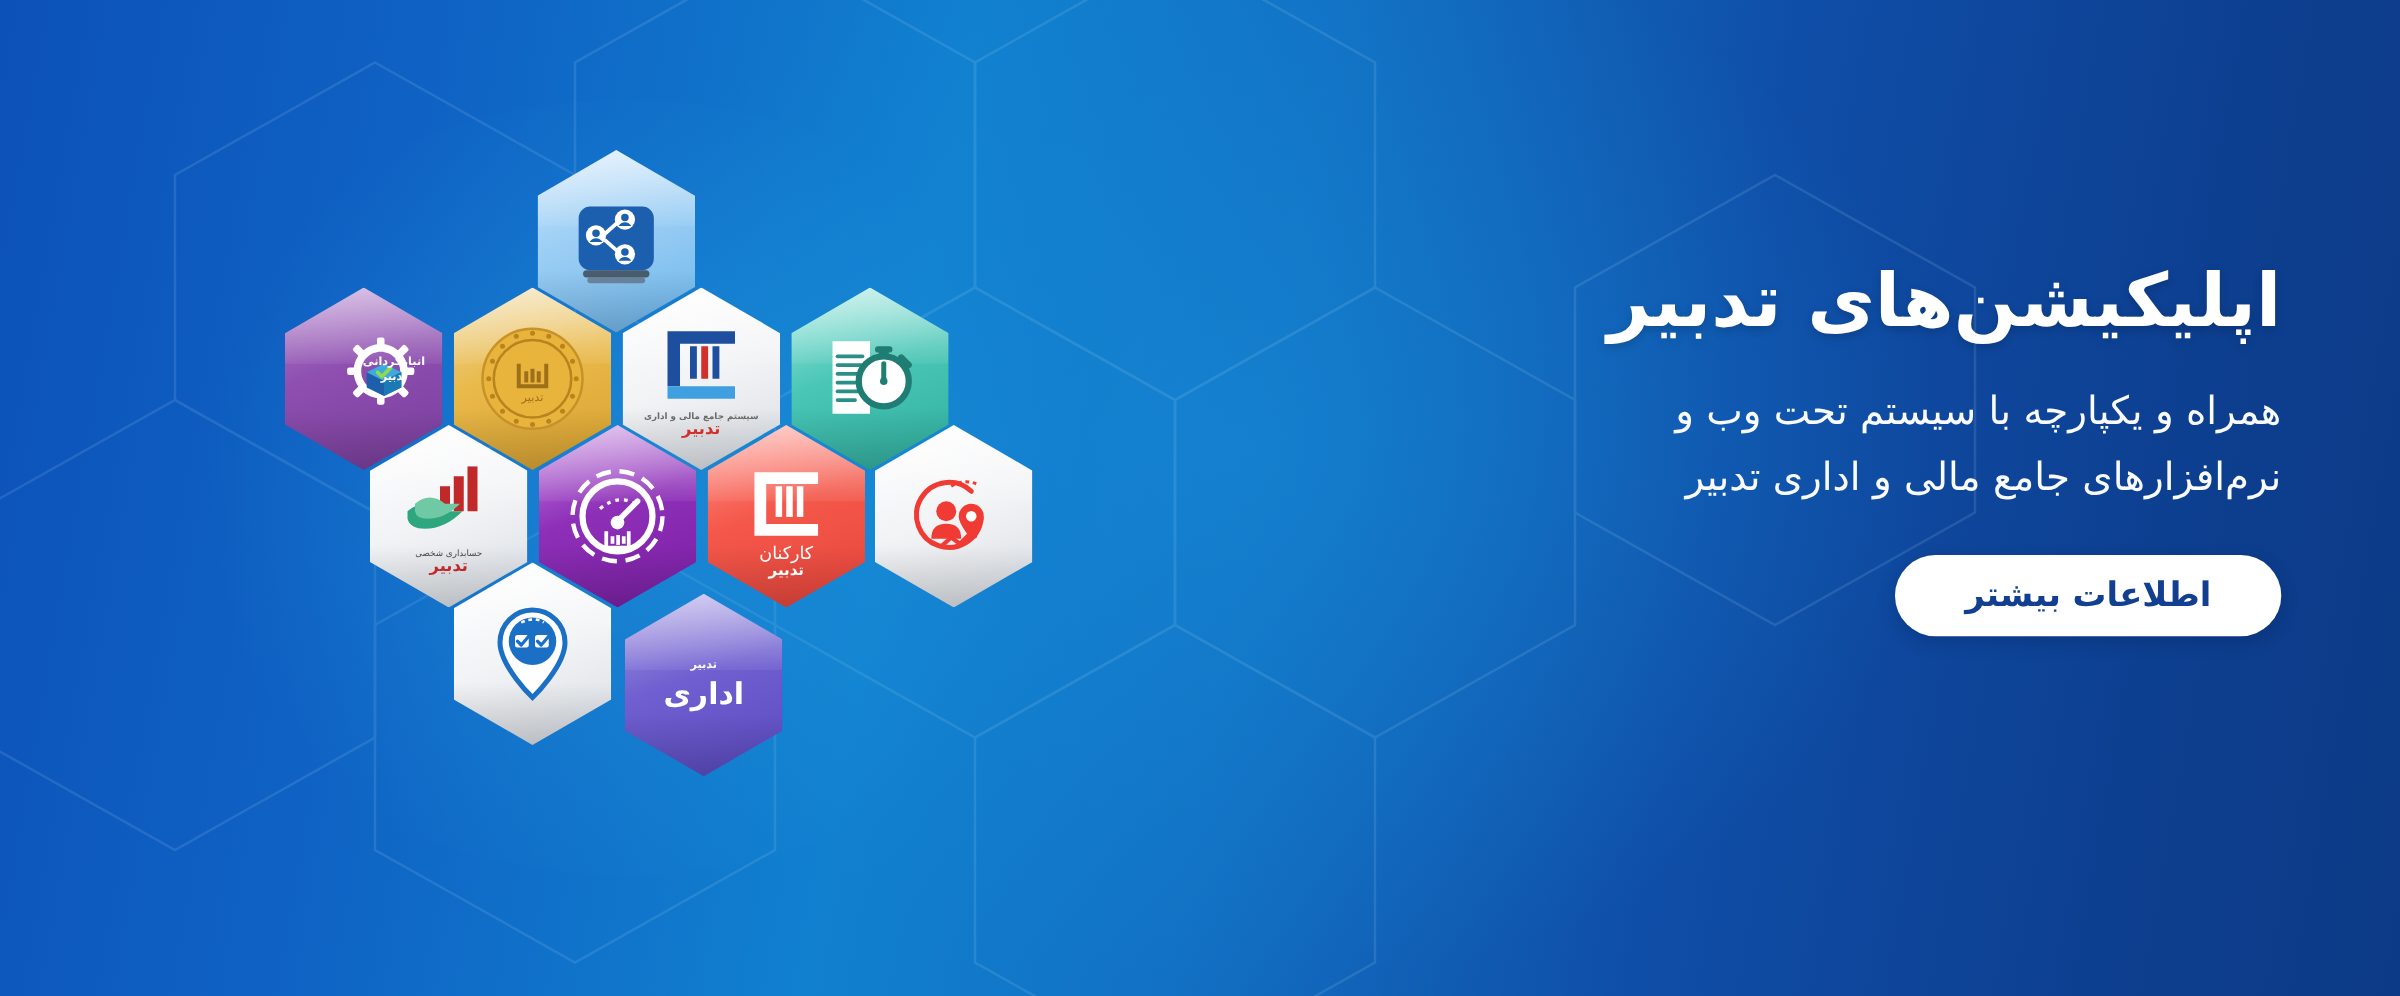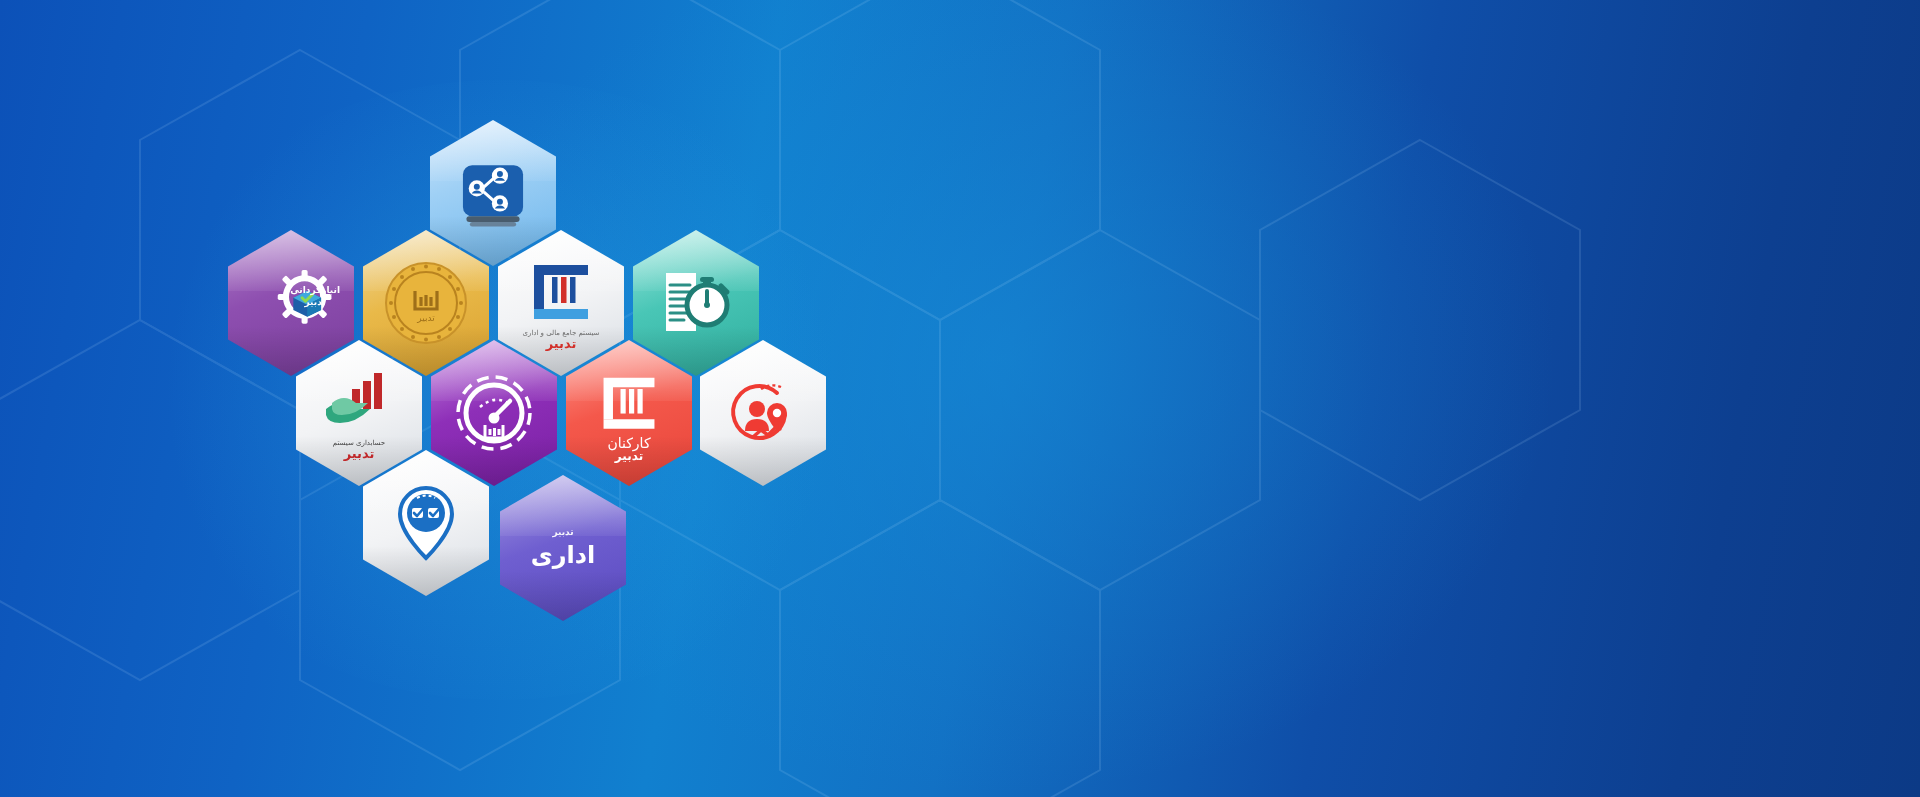--- a/index.html
+++ b/index.html
@@ -228,21 +228,21 @@
       <div class="gloss"></div>
       <div class="shade"></div>
       <svg width="70" height="72" viewBox="0 0 70 72" style="margin-bottom:16px;">
         <path d="M8 6 h54 v10 h-44 v34 h-10 z" fill="#1d4f9e"></path>
         <path d="M8 50 h54 v10 h-54 z" fill="#3f9fe0"></path>
         <rect x="26" y="18" width="5.5" height="26" fill="#1d4f9e"></rect>
         <rect x="35" y="18" width="5.5" height="26" fill="#d2302a"></rect>
         <rect x="44" y="18" width="5.5" height="26" fill="#1d4f9e"></rect>
       </svg>
       <span class="glyph fa-sig" style="position:absolute; left:0; right:0; bottom:26px; text-align:center; color:#d2302a; font-size:13px;">
-        <span style="display:block;font-size:7px;color:#6b6b6b;font-weight:normal;">سیستم جامع مالی و اداری</span>
+        <span style="display:block;font-size:7px;color:#6b6b6b;font-weight:bold;">سیستم جامع مالی و اداری</span>
         <span>تدبیر</span>
       </span>
     </div>
 
     <div class="hex hex-teal" style="left:405px; top:110px;">
       <div class="gloss"></div>
       <div class="shade"></div>
       <svg width="76" height="72" viewBox="0 0 76 72">
         <path d="M8 6 h30 v58 h-30 z" fill="#ffffff"></path>
         <g stroke="#2b8f86" stroke-width="3" stroke-linecap="round">
@@ -268,21 +268,21 @@
       <svg width="74" height="58" viewBox="0 0 74 58" style="margin-bottom:22px;">
         <g fill="#c0282a">
           <rect x="30" y="16" width="8" height="20"></rect>
           <rect x="41" y="8" width="8" height="28"></rect>
           <rect x="52" y="0" width="8" height="36"></rect>
         </g>
         <path d="M4 36 q14 -12 28 0 l16 0 q-14 14 -30 14 q-12 0 -14 -8z" fill="#2fa77e"></path>
         <path d="M10 30 q12 -10 24 0 l12 0 q-12 12 -26 12 q-9 0 -10 -6z" fill="#6fc9a4"></path>
       </svg>
       <span class="glyph fa-sig" style="position:absolute; left:0; right:0; bottom:26px; text-align:center; color:#c0282a; font-size:13px;">
-        <span style="display:block;font-size:7px;color:#444;font-weight:normal;">حسابداری سیستم</span>
+        <span style="display:block;font-size:7px;color:#444;font-weight:normal;">حسابداری شخصی</span>
         <span>تدبیر</span>
       </span>
     </div>
 
     <div class="hex hex-vpurple" style="left:203px; top:220px;">
       <div class="gloss"></div>
       <div class="shade"></div>
       <svg width="84" height="84" viewBox="0 0 84 84">
         <circle cx="42" cy="42" r="36" fill="none" stroke="#ffffff" stroke-width="3.5" stroke-dasharray="12 7"></circle>
         <circle cx="42" cy="42" r="28" fill="none" stroke="#ffffff" stroke-width="5"></circle>
@@ -348,14 +348,22 @@
       <div class="gloss"></div>
       <div class="shade"></div>
       <div style="position:relative; z-index:2; text-align:center;">
         <span class="glyph fa-sig" style="display:block;color:#ffffff;font-size:9px;opacity:0.95;margin-bottom:4px;">تدبیر</span>
         <span class="glyph" style="display:block;color:#ffffff;font-size:24px;font-weight:bold;">اداری</span>
       </div>
     </div>
 
   </div>
 
+  <div class="copy">
+    <h1>اپلیکیشن‌های تدبیر</h1>
+    <div class="sub">
+      <div>همراه و یکپارچه با سیستم تحت وب و</div>
+      <div>نرم‌افزارهای جامع مالی و اداری تدبیر</div>
+    </div>
+    <button class="cta">اطلاعات بیشتر</button>
+  </div>
 
 </div>
 
 </body></html>

